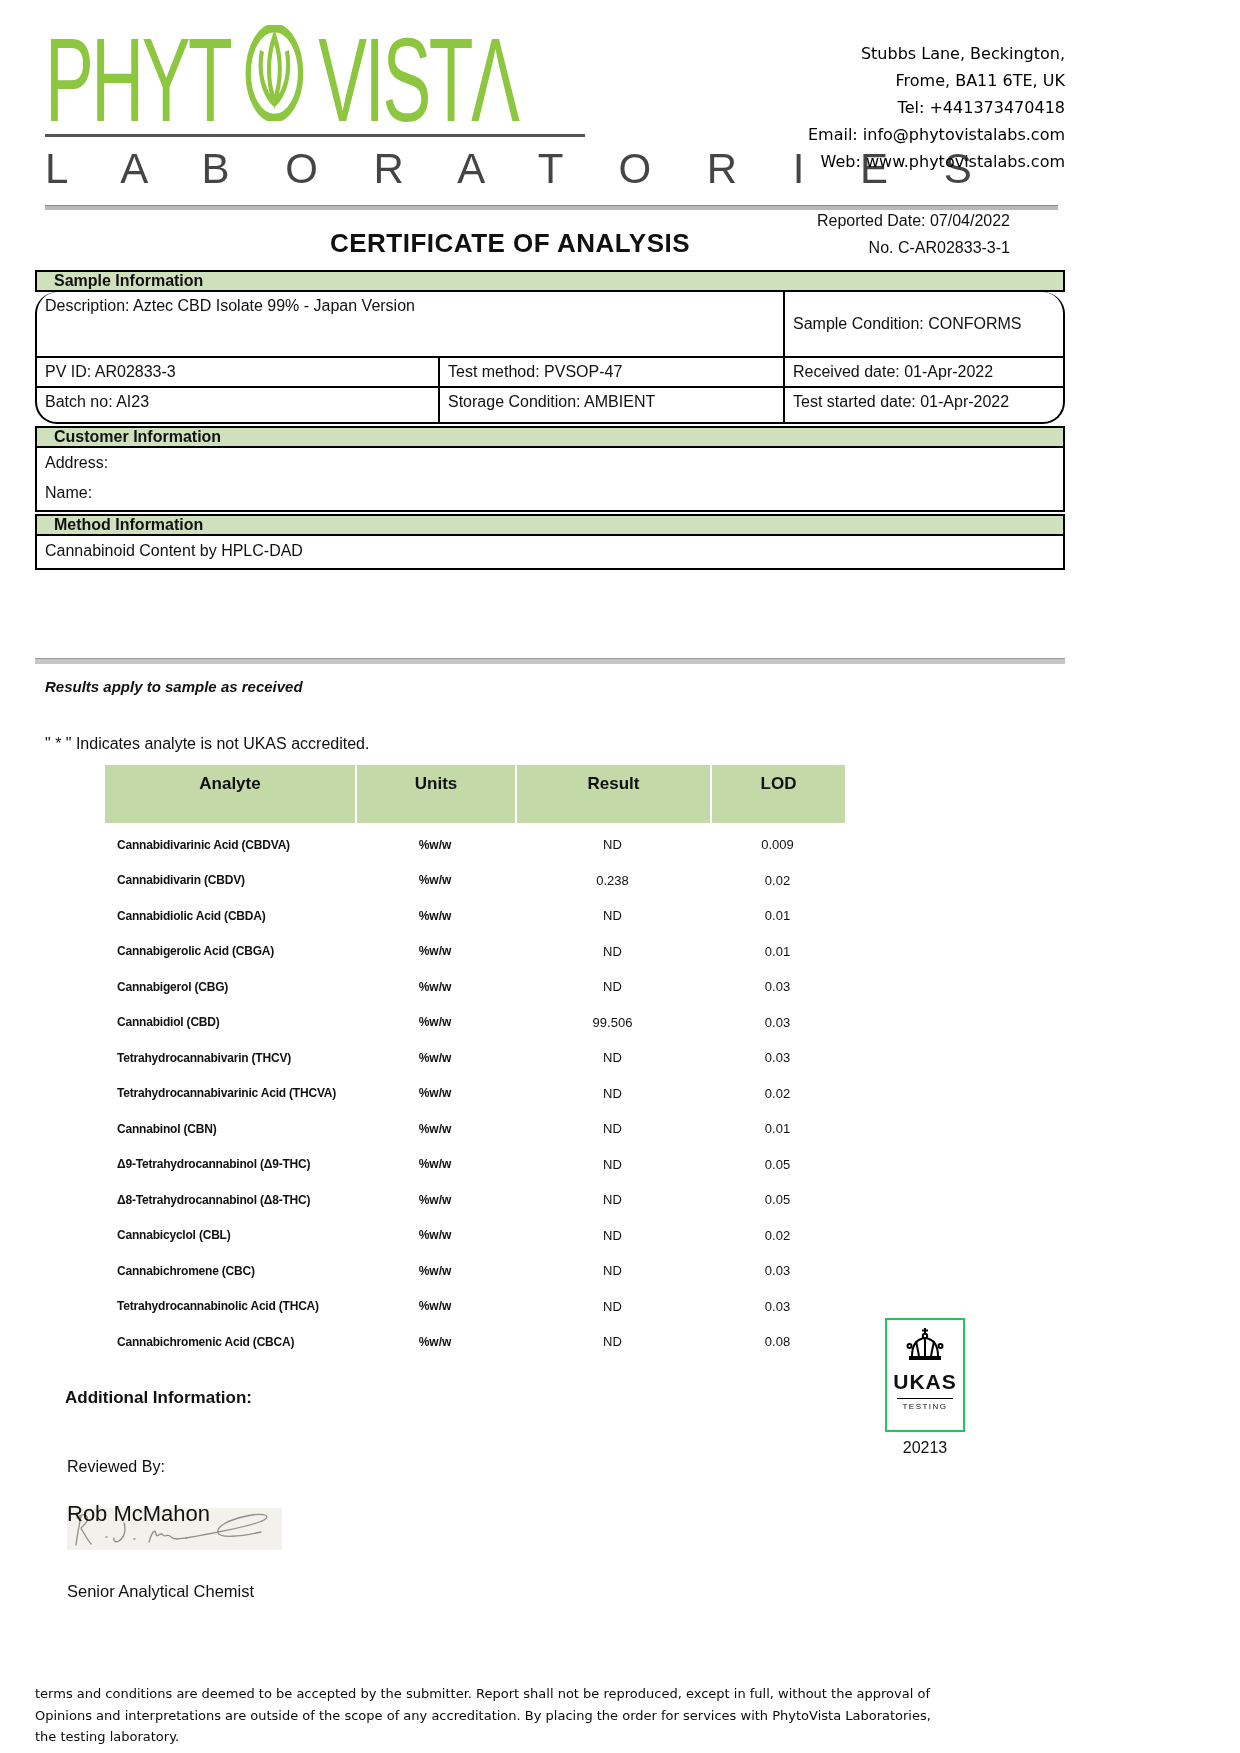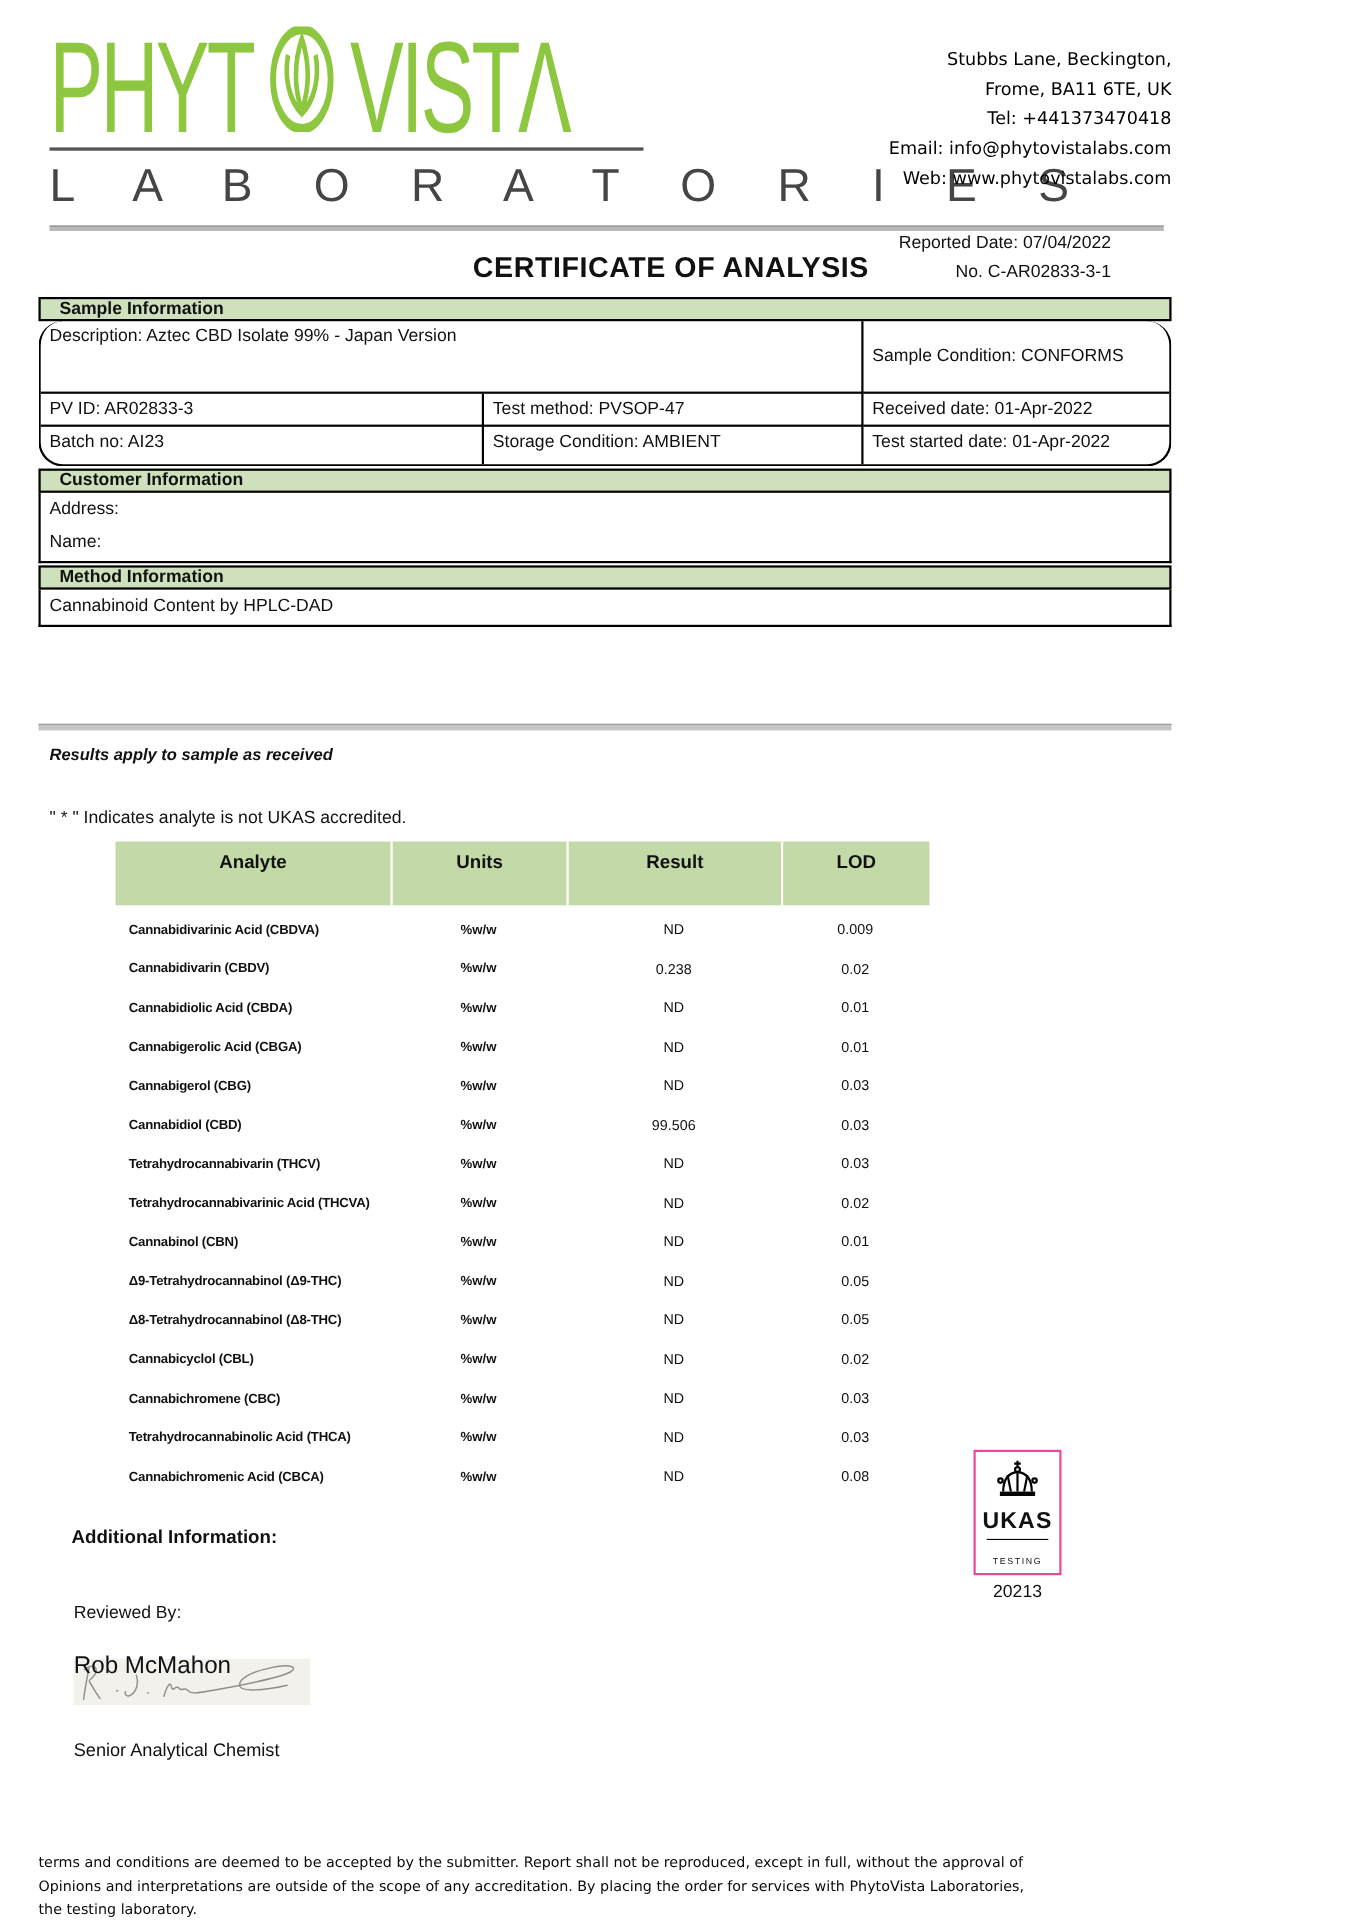--- a/index.html
+++ b/index.html
@@ -22,21 +22,21 @@
     letter-spacing:22px; white-space:nowrap;
   }
   .contact-block {
     position:absolute; top:40px; right:175px; text-align:right;
     font-family:"DejaVu Sans", sans-serif; font-size:16px; line-height:27px; color:#000;
   }
   .hdr-bar { position:absolute; left:45px; top:205px; width:1013px; height:4px;
     background:#b9b9b9; border-top:1px solid #8d8d8d; }
   .reported-date { position:absolute; top:212px; right:230px; font-size:16px; }
   .report-no { position:absolute; top:239px; right:230px; font-size:16px; }
-  .doc-title { position:absolute; top:228px; left:230px; width:560px; text-align:right;
+  .doc-title { position:absolute; top:228px; left:230px; width:560px; text-align:center;
     font-size:26px; font-weight:700; letter-spacing:0.5px; }
   
   .sec { position:absolute; left:35px; width:1030px; box-sizing:border-box; }
   .sec-h {
     box-sizing:border-box; height:22px; background:var(--header-green,#cfe0bd);
     border:2px solid #000; font-weight:700; font-size:16px; line-height:18px;
     padding-left:17px;
   }
   .sec-body { box-sizing:border-box; border:2px solid #000; border-top:none; }
   .s-grid { display:grid; grid-template-columns:403px 345px 278px;border-radius:22px; }
@@ -73,25 +73,25 @@
   .c-units   { font-weight:700; font-size:12px; text-align:center; }
   .c-result  { font-size:13px; text-align:center; }
   .c-lod     { font-size:13px; text-align:center; }
   
   .additional { position:absolute; left:65px; top:1388px; font-size:17px; font-weight:700; }
   .reviewed-label { position:absolute; left:67px; top:1458px; font-size:16px; }
   .signature { position:absolute; left:67px; top:1508px; width:215px; height:42px; background:#f2f1ec; }
   .reviewer-name { position:absolute; left:67px; top:1501px; font-size:22px; }
   .reviewer-title { position:absolute; left:67px; top:1582px; font-size:16.5px; }
   .ukas-block { position:absolute; left:885px; top:1318px; width:80px; text-align:center; }
-  .ukas-box { box-sizing:border-box; width:80px; height:114px; border:2px solid #ec4899;
+  .ukas-box { box-sizing:border-box; width:80px; height:114px; border:2px solid #22c55e;
     display:flex; flex-direction:column; align-items:center; padding-top:7px; }
   .ukas-word { font-size:21px; font-weight:700; letter-spacing:1px; margin-top:3px; }
   .ukas-sub { font-size:8px; letter-spacing:1.5px; margin-top:4px; border-top:1px solid #000;
-    padding-top:15px; width:56px; }
+    padding-top:3px; width:56px; }
   .ukas-number { margin-top:7px; font-size:16px; }
   .footer-block {
     position:absolute; left:35px; top:1683px; width:1015px;
     font-family:"DejaVu Sans", sans-serif; font-size:13px; line-height:21.5px; color:#0a0a0a;
   }
 </style>
 </head>
 <body>
 
 <div class="page">

